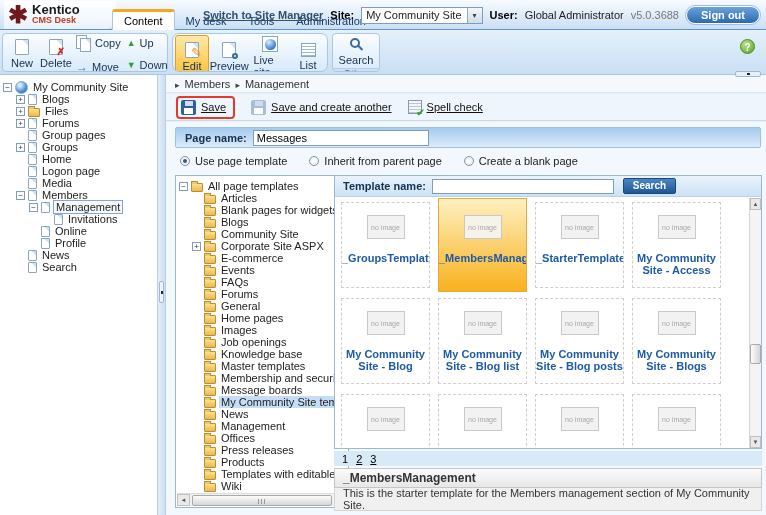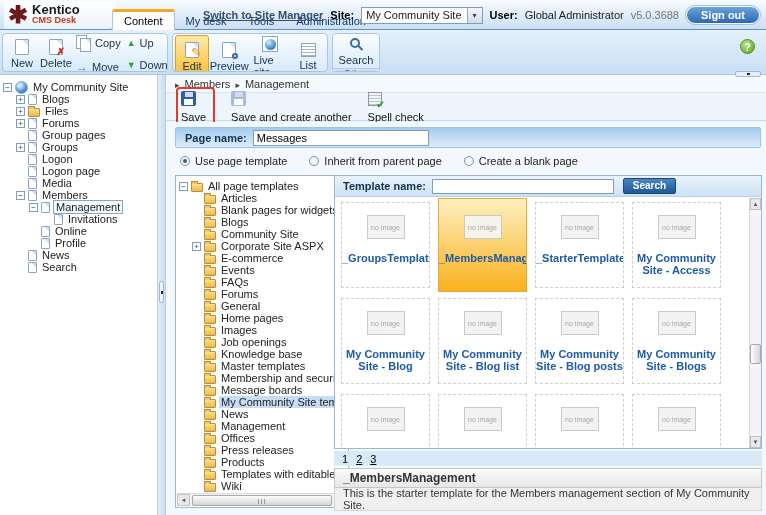--- a/index.html
+++ b/index.html
@@ -29,21 +29,21 @@
   .selbox .dd::after { content:"▾"; font-size:8px; color:#345; }
   .ver { color:#777; }
   .signout { background:linear-gradient(#6aa3dc,#2d69ae); border:1px solid #fff; outline:1px solid #9cc0e2;
     color:#fff; font-weight:bold; font-size:11px; padding:2px 14px; border-radius:10px; }
 
   
   .toolbar { position:absolute; top:31px; left:0; right:0; height:44px;
     background:linear-gradient(#e3f0fb,#c9dff3); border-bottom:1px solid #aac6e0; }
   .tgroup { position:absolute; top:2px; bottom:2px; border:1px solid #a9c6e2; border-radius:4px;
     background:linear-gradient(#fafdff,#d8eafa); display:flex; flex-direction:column; overflow:hidden; }
-  .g1 { left:2px; width:166px; } .g2 { left:172px; width:156px; } .g3 { left:332px; width:48px; }
+  .g1 { left:2px; width:166px; } .g2 { left:172px; width:156px;border-radius:7px; } .g3 { left:332px; width:48px; }
   .gbtns { flex:1; display:flex; align-items:stretch; padding:1px 2px; }
   .glabel { height:12px; line-height:11px; text-align:center; font-size:10px; color:#44617e;
     background:linear-gradient(#cfe3f5,#b9d4ec); border-top:1px solid #b3cde7; }
   .bigbtn { min-width:34px; display:flex; flex-direction:column; align-items:center; justify-content:center;
     gap:2px; font-size:11px; color:#16314e; padding:0 3px; border:1px solid transparent; }
   .bigbtn.selected { background:linear-gradient(#ffe9a8,#fcbe2c); border:1px solid #d9a02a; border-radius:3px; }
   .smallcol { display:flex; flex-direction:column; justify-content:center; gap:10px; padding:0 3px; }
   .smallbtn { display:flex; align-items:center; gap:4px; font-size:11px; color:#16314e; }
 
   
@@ -106,21 +106,21 @@
   .sel-box { border:1px solid #86a7c8; background:#f5f9fd; }
   .sel-fill { background:#c6def5; }
 
   
   .main { position:absolute; left:166px; top:0; right:0; bottom:0; }
   .crumbbar { position:absolute; top:0; left:0; right:0; height:18px; background:#f4f9fd;
     border-bottom:1px solid #dbe6f1; display:flex; align-items:center; padding-left:9px; gap:5px; color:#333; }
   .crumb-arrow::before { content:"▸"; font-size:9px; color:#444; }
   .actionbar { position:absolute; top:19px; height:27px; left:0; right:0; background:#eef5fc;
     border-bottom:1px solid #c9daea; display:flex; align-items:center; padding-left:10px; gap:16px; }
-  .action { display:flex; gap:5px;flex-direction:column; }
+  .action { display:flex; align-items:center; gap:5px; }
   .action .alink { text-decoration:underline; color:#111; }
   .savewrap { border:2px solid #e23b2e; border-radius:4px; padding:2px 7px 2px 3px; display:flex; align-items:center; gap:5px; }
   .i-floppy { width:15px; height:15px; background:#2d5e9d; border-radius:2px; position:relative; flex:none; }
   .i-floppy::before { content:""; position:absolute; top:1px; left:4px; width:8px; height:5px; background:#cfdced; }
   .i-floppy::after { content:""; position:absolute; bottom:1px; left:3px; width:9px; height:6px; background:#fff; }
   .i-floppy.light { background:#a9bdd6; }
   .i-spell { width:14px; height:14px; border:1px solid #8a9aaa; position:relative; flex:none;
     background:repeating-linear-gradient(#f4f6f8 0 2px,#b9c6d2 2px 3px); }
   .i-spell::after { content:"✔"; position:absolute; right:-4px; bottom:-5px; color:#2ea32e; font-size:10px; font-weight:bold; }
 
@@ -324,21 +324,21 @@
           <span class="tlabel">Group pages</span>
         </div>
         <div class="trow" style="padding-left: 16px;">
           <span class="exp plus"></span>
           <span class="ic i-tpage"></span>
           <span class="tlabel">Groups</span>
         </div>
         <div class="trow" style="padding-left: 16px;">
           <span class="expsp"></span>
           <span class="ic i-tpage"></span>
-          <span class="tlabel">Logon</span>
+          <span class="tlabel">Home</span>
         </div>
         <div class="trow" style="padding-left: 16px;">
           <span class="expsp"></span>
           <span class="ic i-tpage"></span>
           <span class="tlabel">Logon page</span>
         </div>
         <div class="trow" style="padding-left: 16px;">
           <span class="expsp"></span>
           <span class="ic i-tpage"></span>
           <span class="tlabel">Media</span>

